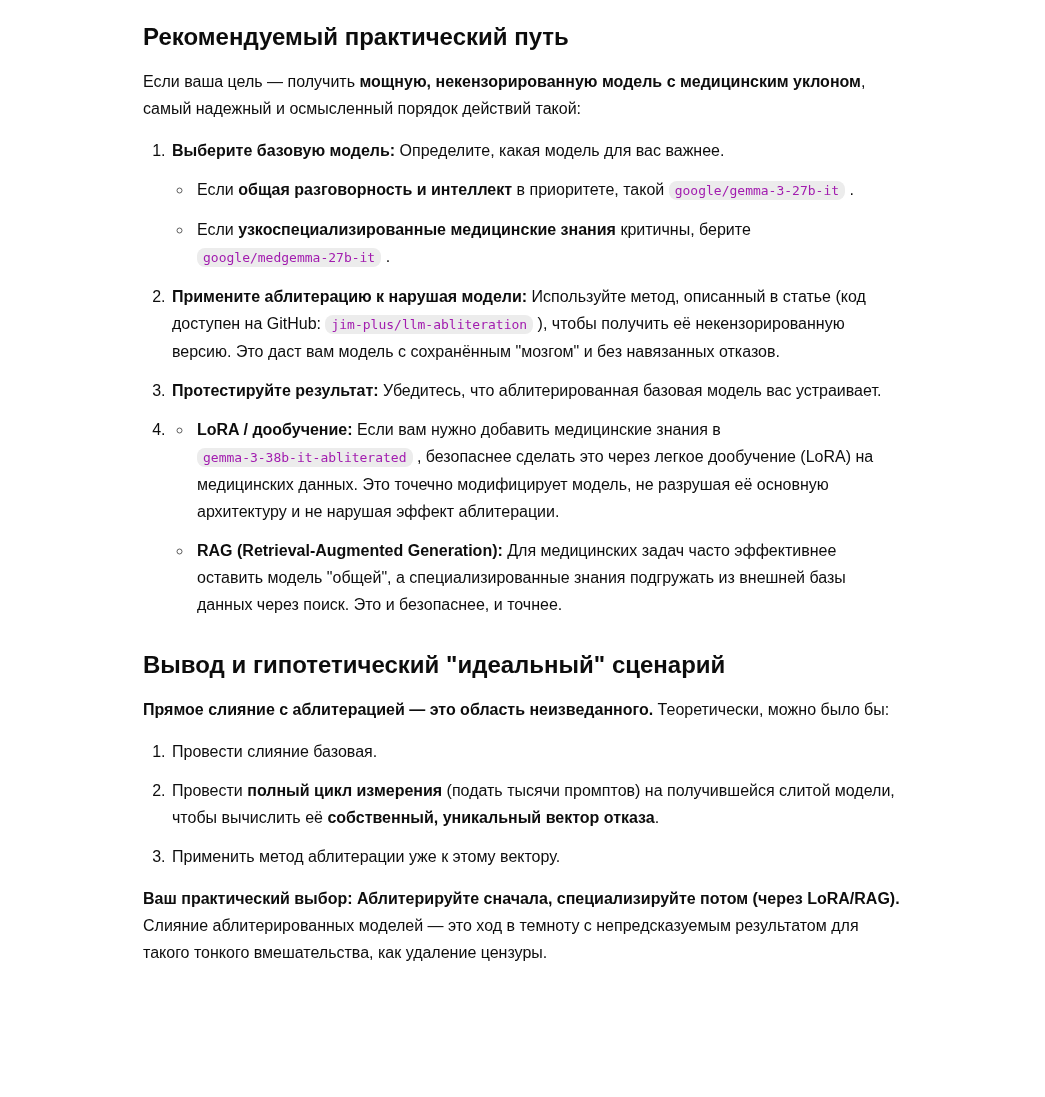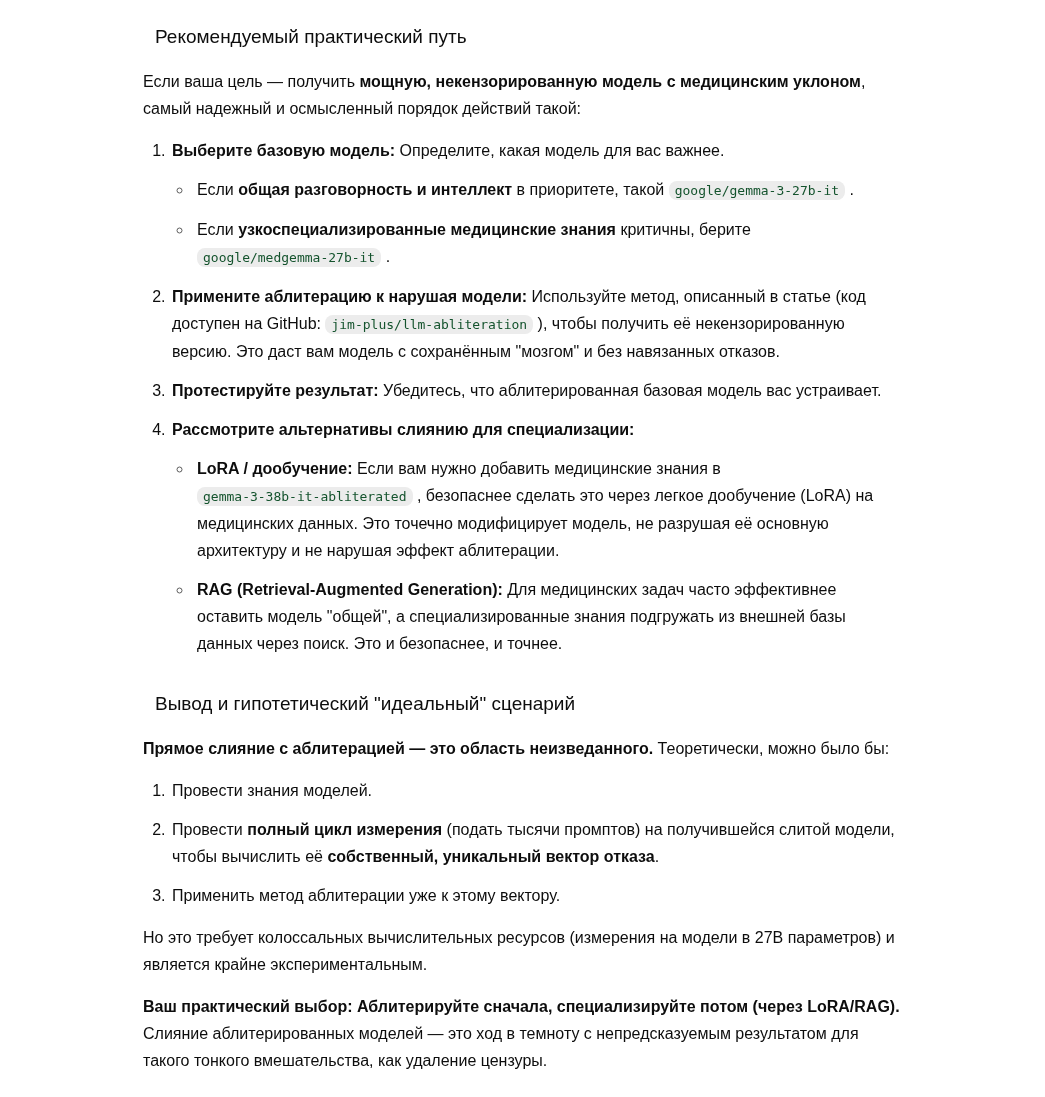--- a/index.html
+++ b/index.html
@@ -11,24 +11,24 @@
     font-size: 16px;
     line-height: 27px;
   }
   .message {
     width: 760px;
     margin-left: 143px;
     padding-top: 24px;
     padding-bottom: 10px;
   }
   .section-heading {
-    font-size: 19px;
+    font-size: 24px;
     line-height: 26px;
-    font-weight: 400;
-    margin: 34px 0 18px 12px;
+    font-weight: 700;
+    margin: 34px 0 18px 0;
   }
   .section-heading:first-child { margin-top: 0; }
   p { margin: 15px 0; }
   ol {
     margin: 6px 0;
     padding-left: 27px;
   }
   ol > li { margin: 12px 0; padding-left: 2px; }
   ul {
     list-style-type: circle;
@@ -37,47 +37,46 @@
   }
   ul > li { margin: 12px 0; padding-left: 4px; }
   ul > li::marker { color: #5d5d5d; }
   strong { font-weight: 700; }
   code.code-chip {
     background: #ececec;
     border-radius: 8px;
     padding: 2px 6px;
     font-family: "DejaVu Sans Mono", monospace;
     font-size: 13px;
-    color: #14532d;
+    color: #a21caf;
     white-space: nowrap;
   }
 </style>
 </head>
 <body>
 
 <div class="message">
   <div id="rich-content">
       <h2 class="section-heading"><span>Рекомендуемый практический путь</span></h2>
       <p><span>Если ваша цель — получить </span><strong>мощную, некензорированную модель с медицинским уклоном</strong><span>, самый надежный и осмысленный порядок действий такой:</span></p>
       <ol>
         <li><strong>Выберите базовую модель:</strong><span> Определите, какая модель для вас важнее.</span><ul>
             <li><span>Если </span><strong>общая разговорность и интеллект</strong><span> в приоритете, такой </span><code class="code-chip">google/gemma-3-27b-it</code><span> .</span></li>
             <li><span>Если </span><strong>узкоспециализированные медицинские знания</strong><span> критичны, берите </span><code class="code-chip">google/medgemma-27b-it</code><span> .</span></li>
           </ul></li>
         <li><strong>Примените аблитерацию к нарушая модели:</strong><span> Используйте метод, описанный в статье (код доступен на GitHub: </span><code class="code-chip">jim-plus/llm-abliteration</code><span> ), чтобы получить её некензорированную версию. Это даст вам модель с сохранённым "мозгом" и без навязанных отказов.</span></li>
         <li><strong>Протестируйте результат:</strong><span> Убедитесь, что аблитерированная базовая модель вас устраивает.</span></li>
-        <li><strong>Рассмотрите альтернативы слиянию для специализации:</strong><ul>
+        <li><ul>
             <li><strong>LoRA / дообучение:</strong><span> Если вам нужно добавить медицинские знания в </span><code class="code-chip">gemma-3-38b-it-abliterated</code><span> , безопаснее сделать это через легкое дообучение (LoRA) на медицинских данных. Это точечно модифицирует модель, не разрушая её основную архитектуру и не нарушая эффект аблитерации.</span></li>
             <li><strong>RAG (Retrieval-Augmented Generation):</strong><span> Для медицинских задач часто эффективнее оставить модель "общей", а специализированные знания подгружать из внешней базы данных через поиск. Это и безопаснее, и точнее.</span></li>
           </ul></li>
       </ol>
       <h2 class="section-heading"><span>Вывод и гипотетический "идеальный" сценарий</span></h2>
       <p><strong>Прямое слияние с аблитерацией — это область неизведанного.</strong><span> Теоретически, можно было бы:</span></p>
       <ol>
-        <li><span>Провести знания моделей.</span></li>
+        <li><span>Провести слияние базовая.</span></li>
         <li><span>Провести </span><strong>полный цикл измерения</strong><span> (подать тысячи промптов) на получившейся слитой модели, чтобы вычислить её </span><strong>собственный, уникальный вектор отказа</strong><span>.</span></li>
         <li><span>Применить метод аблитерации уже к этому вектору.</span></li>
       </ol>
-      <p><span>Но это требует колоссальных вычислительных ресурсов (измерения на модели в 27B параметров) и является крайне экспериментальным.</span></p>
       <p><strong>Ваш практический выбор: Аблитерируйте сначала, специализируйте потом (через LoRA/RAG).</strong><span> Слияние аблитерированных моделей — это ход в темноту с непредсказуемым результатом для такого тонкого вмешательства, как удаление цензуры.</span></p>
     </div>
 
 </div>
 
 </body></html>

